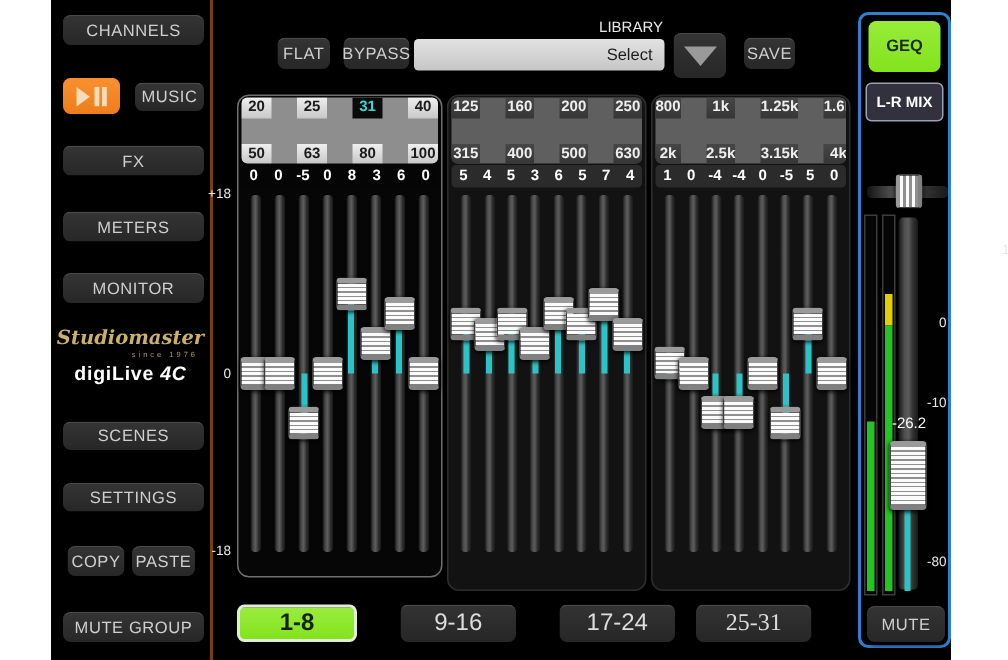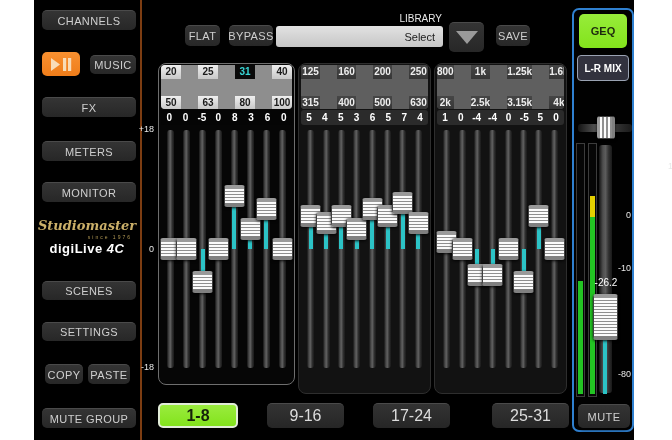--- a/index.html
+++ b/index.html
@@ -246,21 +246,21 @@
     <div class="abs cyan" style="left: 536.938px; top: 215.944px; width: 4px; height: 33.0556px;"></div>
     <div class="abs handle" style="left: 528.438px; top: 204.944px; width: 21px; height: 22px;"></div>
     <div class="abs track" style="left: 550.812px; top: 130px; width: 7px; height: 238px;"></div>
     <div class="abs handle" style="left: 543.812px; top: 238px; width: 21px; height: 22px;"></div>
     <div class="abs scalelab" style="left: 126px; top: 124px; width: 28px;">+18</div>
     <div class="abs scalelab" style="left: 126px; top: 244px; width: 28px;">0</div>
     <div class="abs scalelab" style="left: 126px; top: 362px; width: 28px;">-18</div>
     <div class="abs tab on" style="left: 158px; top: 403px; width: 80px; height: 25px;">1-8</div>
     <div class="abs tab off" style="left: 267px; top: 403px; width: 77px; height: 25px;">9-16</div>
     <div class="abs tab off" style="left: 373px; top: 403px; width: 77px; height: 25px;">17-24</div>
-    <div class="abs tab off" style="left: 492px; top: 403px; width: 77px; height: 25px;">25-31</div>
+    <div class="abs tab off" style="left: 464px; top: 403px; width: 77px; height: 25px; font-family: Liberation Serif, serif;">25-31</div>
     <div class="abs meter" style="left: 576px; top: 143px; width: 9px; height: 254px;"></div>
     <div class="abs " style="left: 578px; top: 281px; width: 5px; height: 113px; background: rgb(35, 196, 35);"></div>
     <div class="abs meter" style="left: 588px; top: 143px; width: 9px; height: 254px;"></div>
     <div class="abs " style="left: 590px; top: 196px; width: 5px; height: 21px; background: rgb(227, 207, 0);"></div>
     <div class="abs " style="left: 590px; top: 217px; width: 5px; height: 177px; background: rgb(35, 196, 35);"></div>
     <div class="abs track" style="left: 599px; top: 145px; width: 13px; height: 248px;"></div>
     <div class="abs cyan" style="left: 603px; top: 338px; width: 4px; height: 56px;"></div>
     <div class="abs valtext" style="left: 589px; top: 277px; width: 34px;">-26.2</div>
     <div class="abs handle" style="left: 593px; top: 294px; width: 25px; height: 46px;"></div>
     <div class="abs scalelab" style="left: 612px; top: 161px; width: 19px; margin-left: 47px;">10</div>

